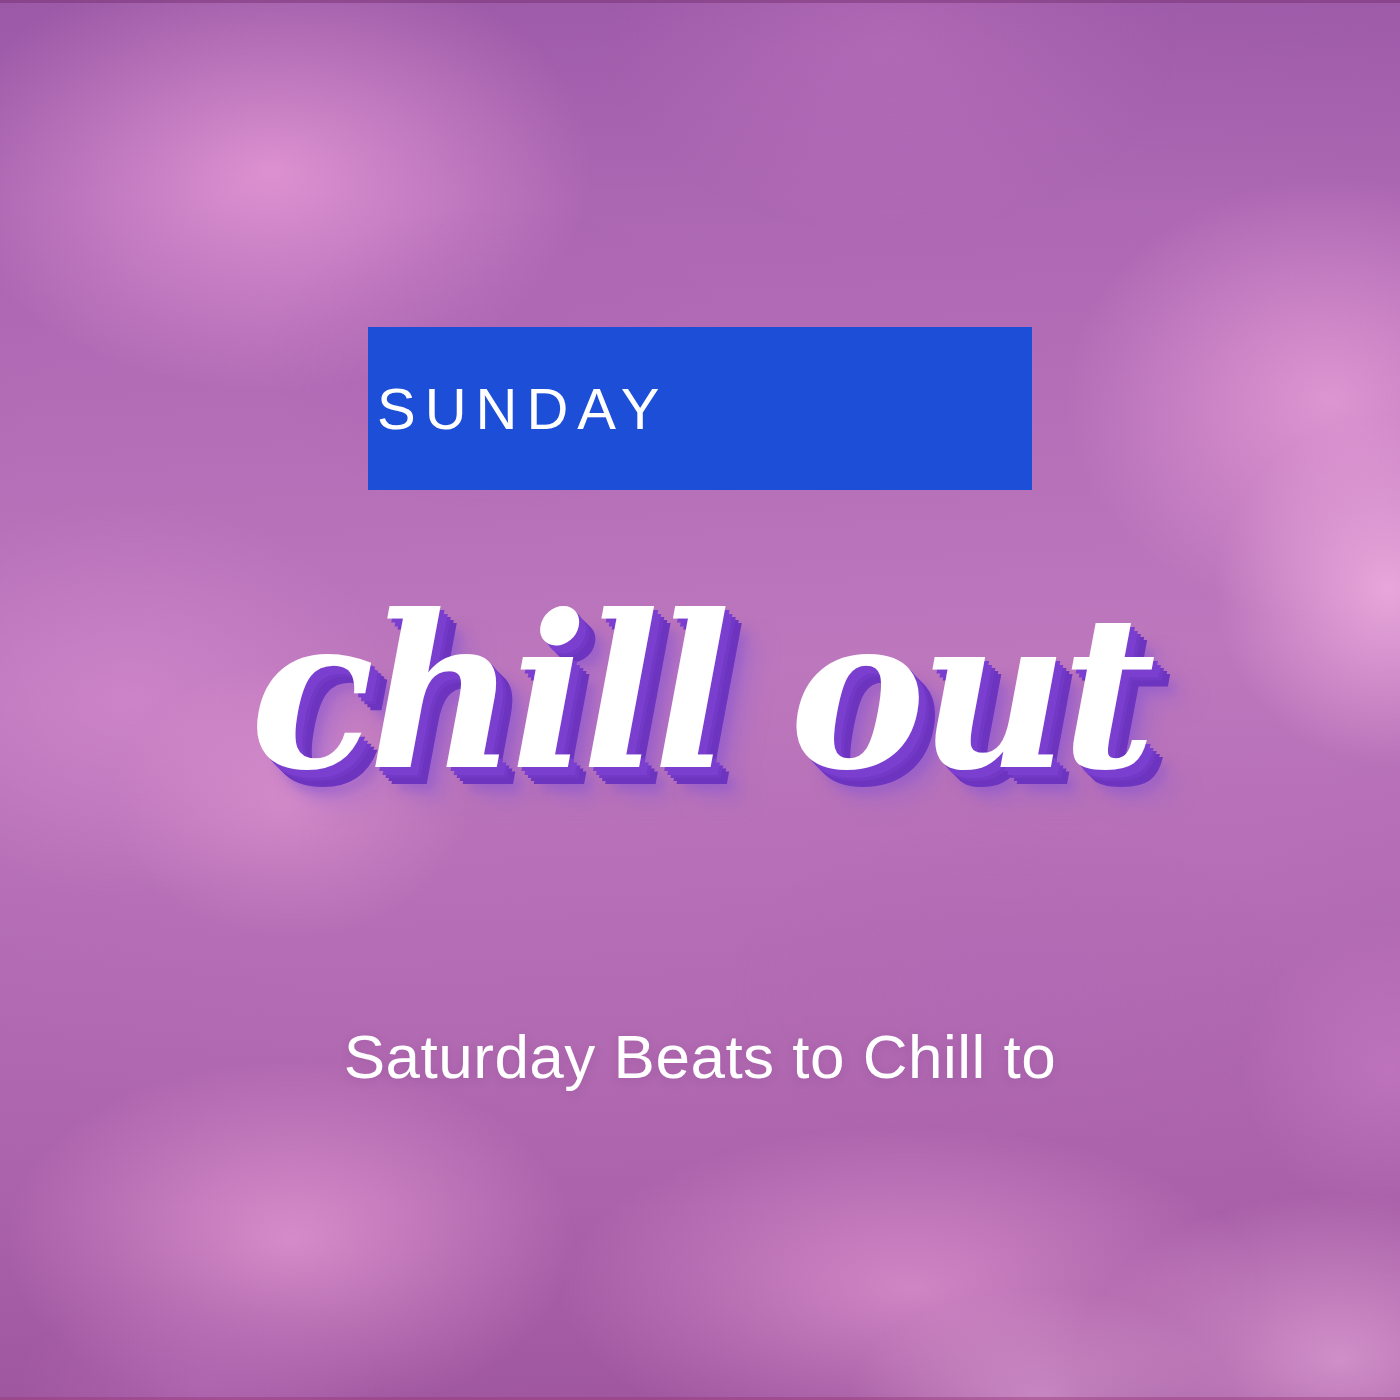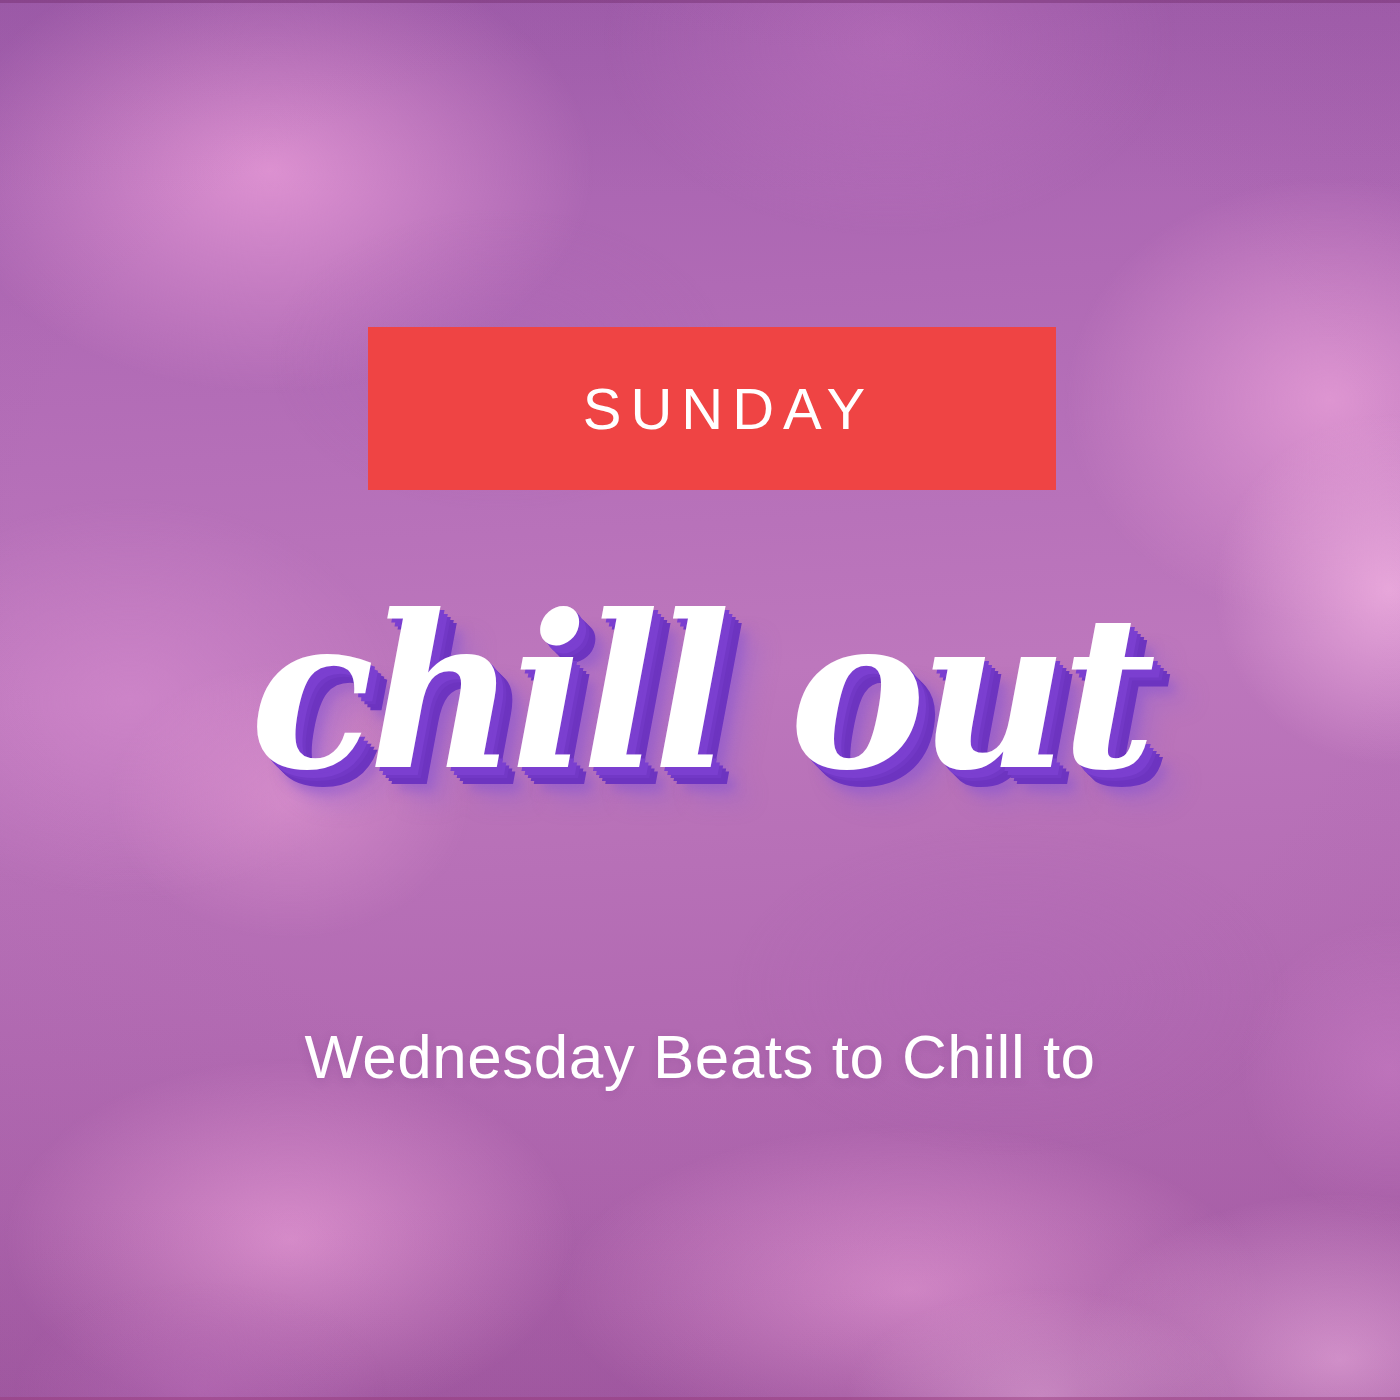--- a/index.html
+++ b/index.html
@@ -69,22 +69,22 @@
   .botline{position:absolute;left:0;right:0;bottom:0;height:3px;background:rgba(150,56,120,.45);}
 
   
   .content{position:absolute;inset:0;}
 
   
   .banner{
     position:absolute;
     left:368px;top:327px;
     width:664px;height:163px;
-    background:#ef4444;
-    display:flex;align-items:center;justify-content:center;padding-left:24px;
+    background:#1d4ed8;
+    display:flex;align-items:center;
   }
   .banner-label{
     color:#ffffff;
     font-size:58px;
     font-weight:500;
     letter-spacing:9px;
     line-height:1;
     text-indent:9px;
     white-space:nowrap;
     font-family:"Liberation Sans",sans-serif;
@@ -160,16 +160,16 @@
   <div class="content">
 
     <div class="banner">
       <span class="banner-label">SUNDAY</span>
     </div>
 
     <div class="headline-wrap">
       <span class="headline">chill out</span>
     </div>
 
-    <div class="subtitle">Wednesday Beats to Chill to</div>
+    <div class="subtitle">Saturday Beats to Chill to</div>
 
   </div>
 </div>
 
 </body></html>

